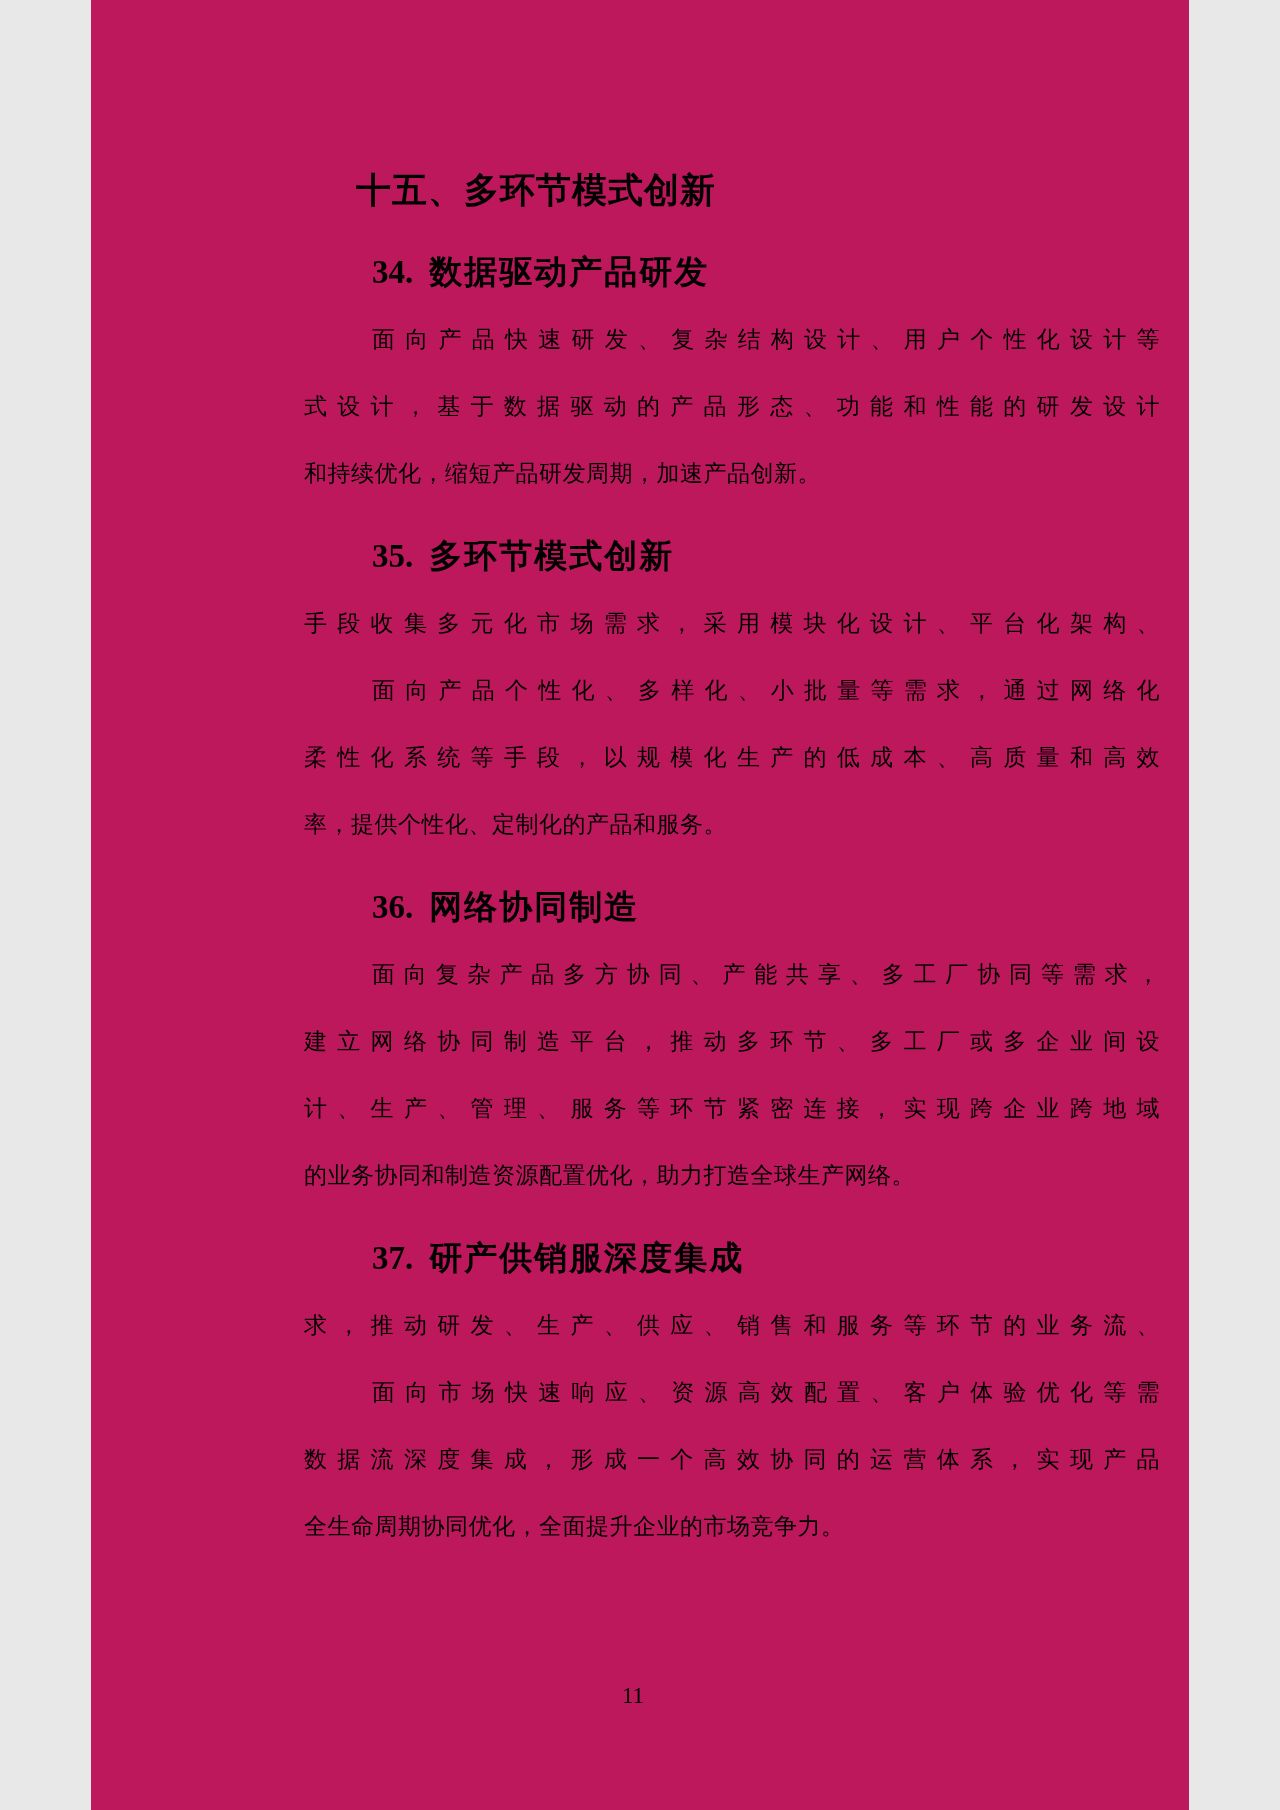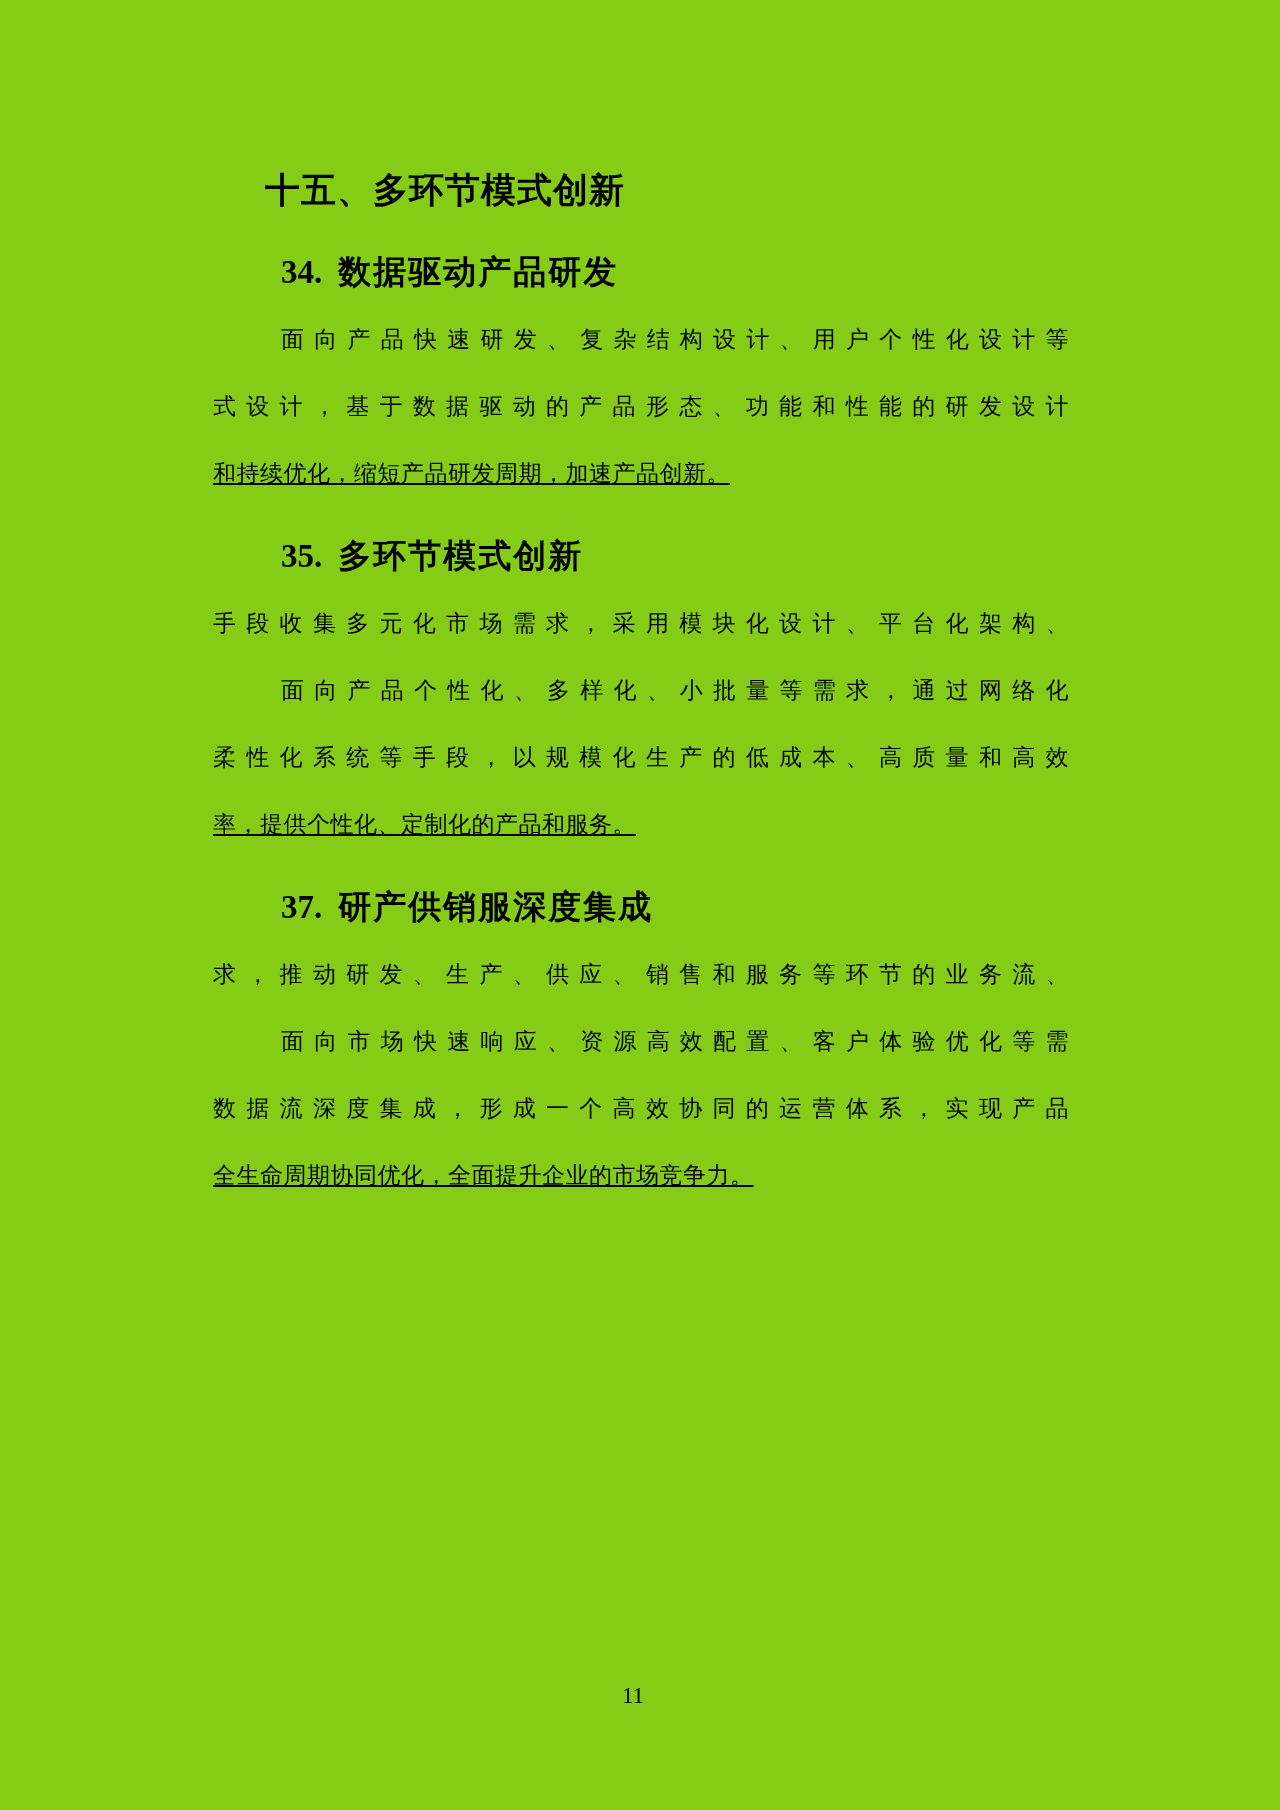--- a/index.html
+++ b/index.html
@@ -1,20 +1,20 @@
 <!DOCTYPE html>
 <html><head>
 <meta charset="utf-8">
 <style>
   html, body { margin: 0; padding: 0; background: #e8e8e8; }
   .page {
     position: relative;
-    width: 1280px;
+    width: 1098px;
     height: 1810px;
-    background: #84cc16;
+    background: #be185d;
     color: #000000;
     font-family: "Liberation Serif", "DejaVu Serif", serif;
     overflow: hidden;
     margin: 0 auto;
   }
   .content {
     position: absolute;
     left: 197px;
     top: 156px;
     width: 888px;
@@ -45,21 +45,21 @@
   .clause-title {
     letter-spacing: 2px;
   }
   .body-line {
     font-size: 23px;
     text-align: justify;
     text-align-last: justify;
     letter-spacing: 0.5px;
   }
   .body-line.first { padding-left: 68px; }
-  .body-line.last { text-align: center; text-align-last: left; text-decoration: underline; }
+  .body-line.last { text-align: center; text-align-last: left; }
   .page-number {
     position: absolute;
     left: 0;
     right: 14px;
     top: 1678px;
     height: 36px;
     line-height: 36px;
     text-align: center;
     font-size: 23px;
     font-family: "Liberation Serif", "DejaVu Serif", serif;
@@ -88,20 +88,31 @@
       <span class="clause-num">35.</span><span class="clause-title">多环节模式创新</span>
     </h2>
     <div class="clause-body">
             <div class="row body-line">手段收集多元化市场需求，采用模块化设计、平台化架构、</div>
             <div class="row body-line first">面向产品个性化、多样化、小批量等需求，通过网络化</div>
             <div class="row body-line">柔性化系统等手段，以规模化生产的低成本、高质量和高效</div>
             <div class="row body-line last">率，提供个性化、定制化的产品和服务。</div>
           </div>
   </section>
 
+  <section class="clause">
+    <h2 class="row clause-heading">
+      <span class="clause-num">36.</span><span class="clause-title">网络协同制造</span>
+    </h2>
+    <div class="clause-body">
+            <div class="row body-line first">面向复杂产品多方协同、产能共享、多工厂协同等需求，</div>
+            <div class="row body-line">建立网络协同制造平台，推动多环节、多工厂或多企业间设</div>
+            <div class="row body-line">计、生产、管理、服务等环节紧密连接，实现跨企业跨地域</div>
+            <div class="row body-line last">的业务协同和制造资源配置优化，助力打造全球生产网络。</div>
+          </div>
+  </section>
 
   <section class="clause">
     <h2 class="row clause-heading">
       <span class="clause-num">37.</span><span class="clause-title">研产供销服深度集成</span>
     </h2>
     <div class="clause-body">
             <div class="row body-line">求，推动研发、生产、供应、销售和服务等环节的业务流、</div>
             <div class="row body-line first">面向市场快速响应、资源高效配置、客户体验优化等需</div>
             <div class="row body-line">数据流深度集成，形成一个高效协同的运营体系，实现产品</div>
             <div class="row body-line last">全生命周期协同优化，全面提升企业的市场竞争力。</div>

